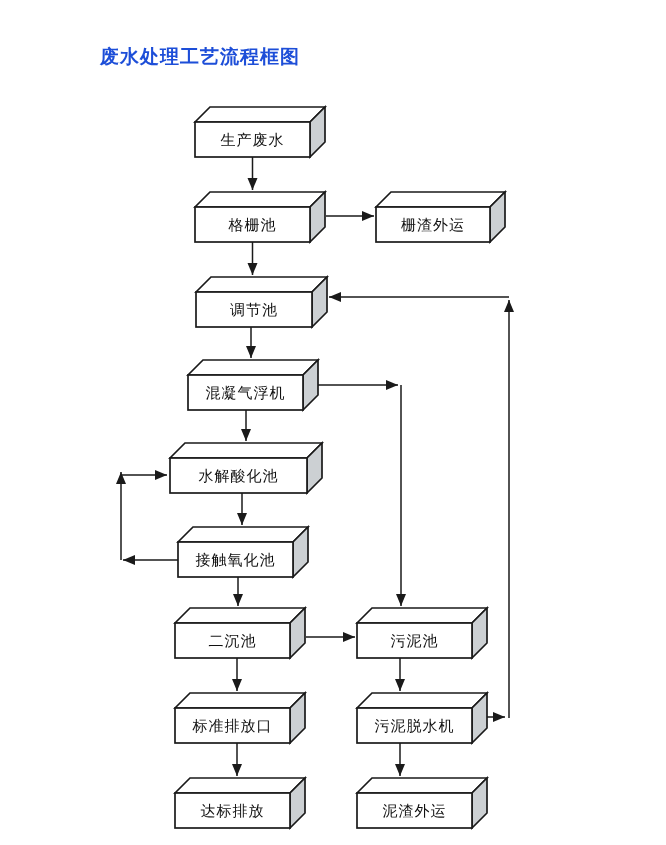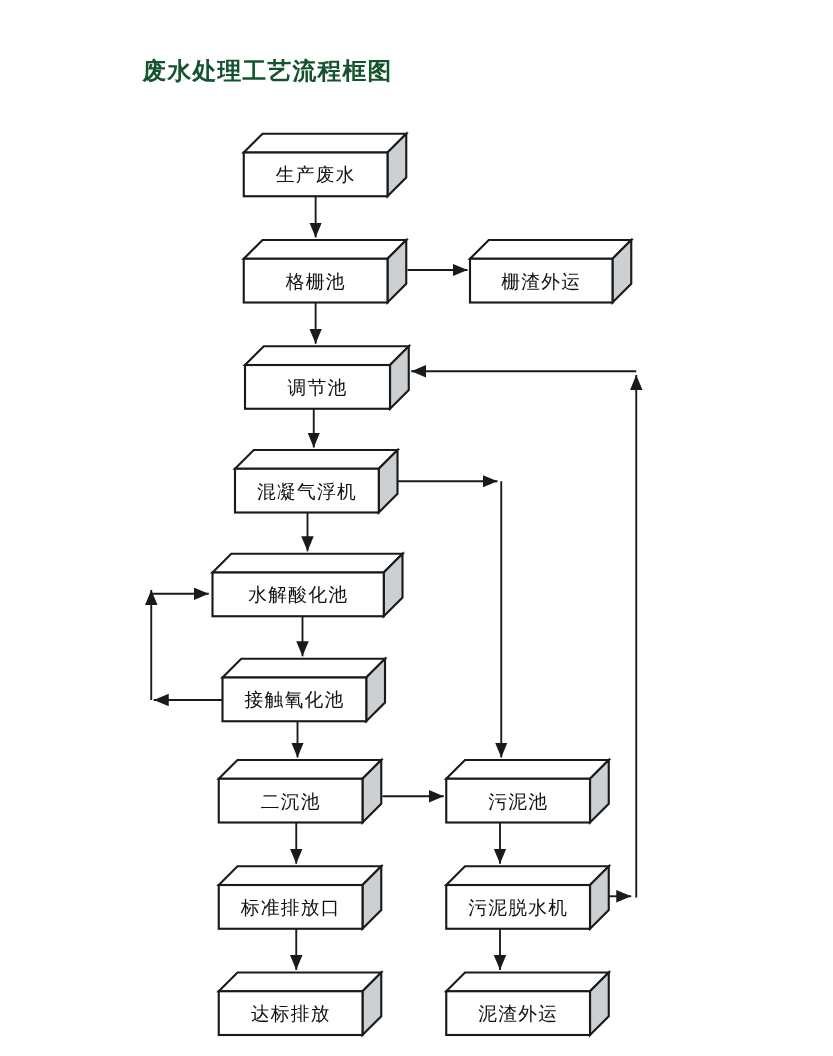--- a/index.html
+++ b/index.html
@@ -6,24 +6,24 @@
   .page{
     position:relative;
     width:666px;height:845px;
     background:#ffffff;
     margin:0 auto;
     font-family:"Liberation Sans","DejaVu Sans",sans-serif;
     overflow:hidden;
   }
   .doc-title{
     position:absolute;
-    left:114px;top:44px;
+    left:100px;top:44px;
     font-size:19px;
     font-weight:bold;
-    color:#14532d;
+    color:#1d4ed8;
     letter-spacing:1px;
     white-space:nowrap;
   }
   svg.flowchart{position:absolute;left:0;top:0;}
   .face-front{fill:#ffffff;stroke:#1a1a1a;stroke-width:1.7;}
   .face-top{fill:#ffffff;stroke:#1a1a1a;stroke-width:1.7;stroke-linejoin:miter;}
   .face-side{fill:#ccd0d3;stroke:#1a1a1a;stroke-width:1.7;stroke-linejoin:miter;}
   .node-label{
     font-family:"Liberation Sans","DejaVu Sans",sans-serif;
     font-size:15px;

